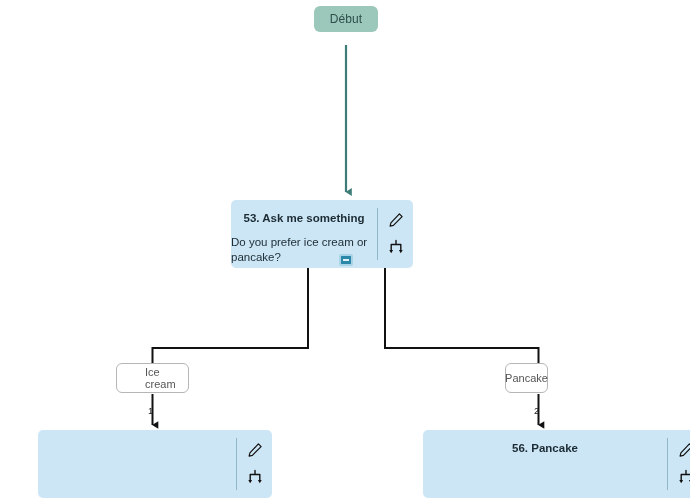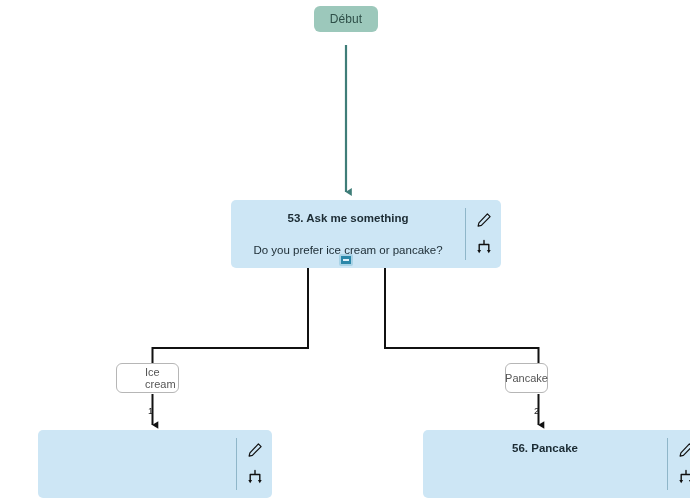--- a/index.html
+++ b/index.html
@@ -72,22 +72,22 @@
   .msg-node .title {
     font-size: 11.5px;
     font-weight: bold;
     color: #1b2b33;
     text-align: center;
     line-height: 15px;
   }
   .msg-node .subtitle {
     font-size: 11.5px;
     color: #1b2b33;
-    text-align: center;
-    margin-top: 17px;
+    text-align: left;
+    margin-top: 9px;
     line-height: 15px;
   }
 
   .node-actions {
     position: absolute;
     right: 0;
     top: 8px;
     bottom: 8px;
     width: 36px;
     border-left: 1px solid #8fb6c9;
@@ -176,21 +176,21 @@
 
     <path d="M152.5,394 L152.5,425" stroke="#111111" stroke-width="2" fill="none" marker-end="url(#arrow-black)"></path>
 
     <path d="M538.5,394 L538.5,425" stroke="#111111" stroke-width="2" fill="none" marker-end="url(#arrow-black)"></path>
   </svg>
 
   <div class="start-node">
     <span class="label">Début</span>
   </div>
 
-  <div class="msg-node" style="left:231px; top:200px; width:270px; height:68px;">
+  <div class="msg-node" style="left:231px; top:200px; width:182px; height:68px;">
     <div class="body">
       <div class="title">53. Ask me something</div>
       <div class="subtitle">Do you prefer ice cream or pancake?</div>
     </div>
     <div class="node-actions">
       <div class="act">
         <svg width="16" height="16" viewBox="0 0 16 16" xmlns="http://www.w3.org/2000/svg">
           <path d="M11.4 1.9 L14.1 4.6 L5.4 13.3 L2.1 14.1 L2.9 10.8 Z" fill="none" stroke="#111111" stroke-width="1.2" stroke-linejoin="round"></path>
         </svg>
       </div>
@@ -200,21 +200,21 @@
           <path d="M1.3 11 L5.1 11 L3.2 14.3 Z" fill="#111111"></path>
           <path d="M10.9 11 L14.7 11 L12.8 14.3 Z" fill="#111111"></path>
         </svg>
       </div>
     </div>
     <div class="collapse-btn" style="left:108px; top:54px;">
       <i></i>
     </div>
   </div>
 
-  <div class="branch-chip" style="left:116px; top:363px; width:63px;padding-left:28px;">
+  <div class="branch-chip" style="left:116px; top:363px; width:73px;padding-left:28px;">
     <span class="label">Ice cream</span>
   </div>
 
   <div class="branch-chip" style="left:505px; top:363px; width:43px;">
     <span class="label">Pancake</span>
   </div>
 
   <div class="edge-num" style="left:148px; top:406px;">1</div>
   <div class="edge-num" style="left:534px; top:406px;">2</div>
 

